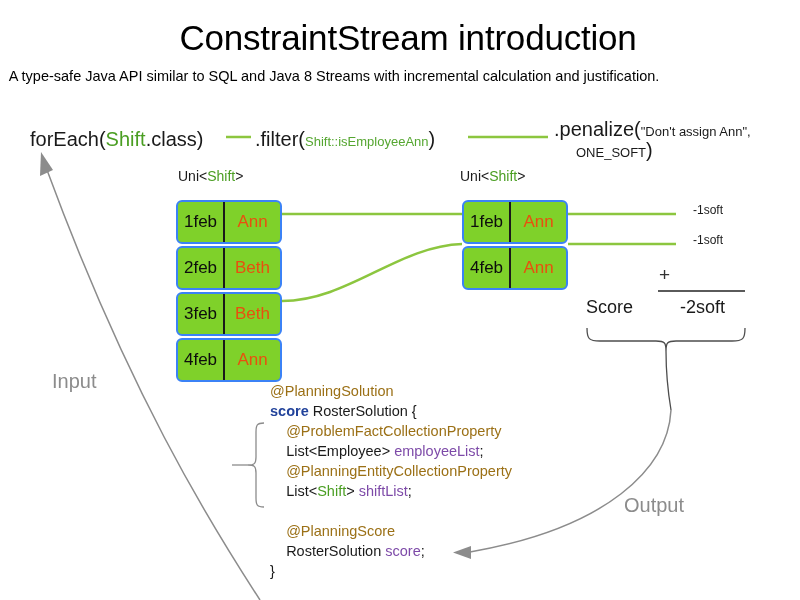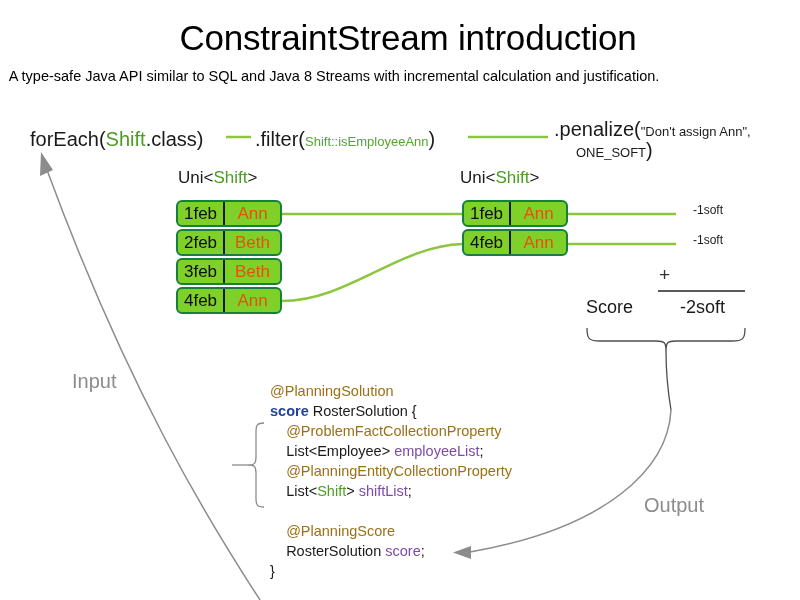--- a/index.html
+++ b/index.html
@@ -37,28 +37,28 @@
   .code-small{font-size:13px;}
   .g{color:#55a630;}
   .green-type{color:#4a9e22;}
 
   .forEach{left:22px;top:128px;}
   .filter{left:247px;top:128px;}
   .penalize{left:546px;top:118px;}
   .penalize .l2{display:block;text-align:left;padding-left:22px;margin-top:-2px;}
 
   
-  .uni{font-size:17px;white-space:nowrap;color:#1a1a1a;}
+  .uni{font-size:14px;white-space:nowrap;color:#1a1a1a;}
   .uni-left{left:170px;top:168px;}
   .uni-right{left:452px;top:168px;}
 
   
   .card{
-    height:27px;
-    border:2px solid #15803d;
+    height:44px;
+    border:2px solid #3b82f6;
     border-radius:6px;
     background:#7ed321;
     background:#7fd12a;
     box-sizing:border-box;
     display:flex;
     align-items:flex-end;
     overflow:hidden;
   }
   .card .date{
     width:47px;
@@ -96,21 +96,21 @@
     font-size:14.5px;
     line-height:20px;
     white-space:pre;
     color:#1a1a1a;
   }
   .ann{color:#9b7016;}
   .kw{color:#22439b;font-weight:bold;}
   .fld{color:#7d4aa8;margin-top:8px;}
 
   
-  .iolbl{font-size:20px;color:#8c8c8c;white-space:nowrap;margin-left:20px;}
+  .iolbl{font-size:20px;color:#8c8c8c;white-space:nowrap;}
   .inlbl{left:44px;top:370px;}
   .outlbl{left:616px;top:494px;}
 
   svg.layer{position:absolute;left:0;top:0;width:800px;height:600px;pointer-events:none;}
 </style>
 </head>
 <body>
 
 <div id="stage">
 

